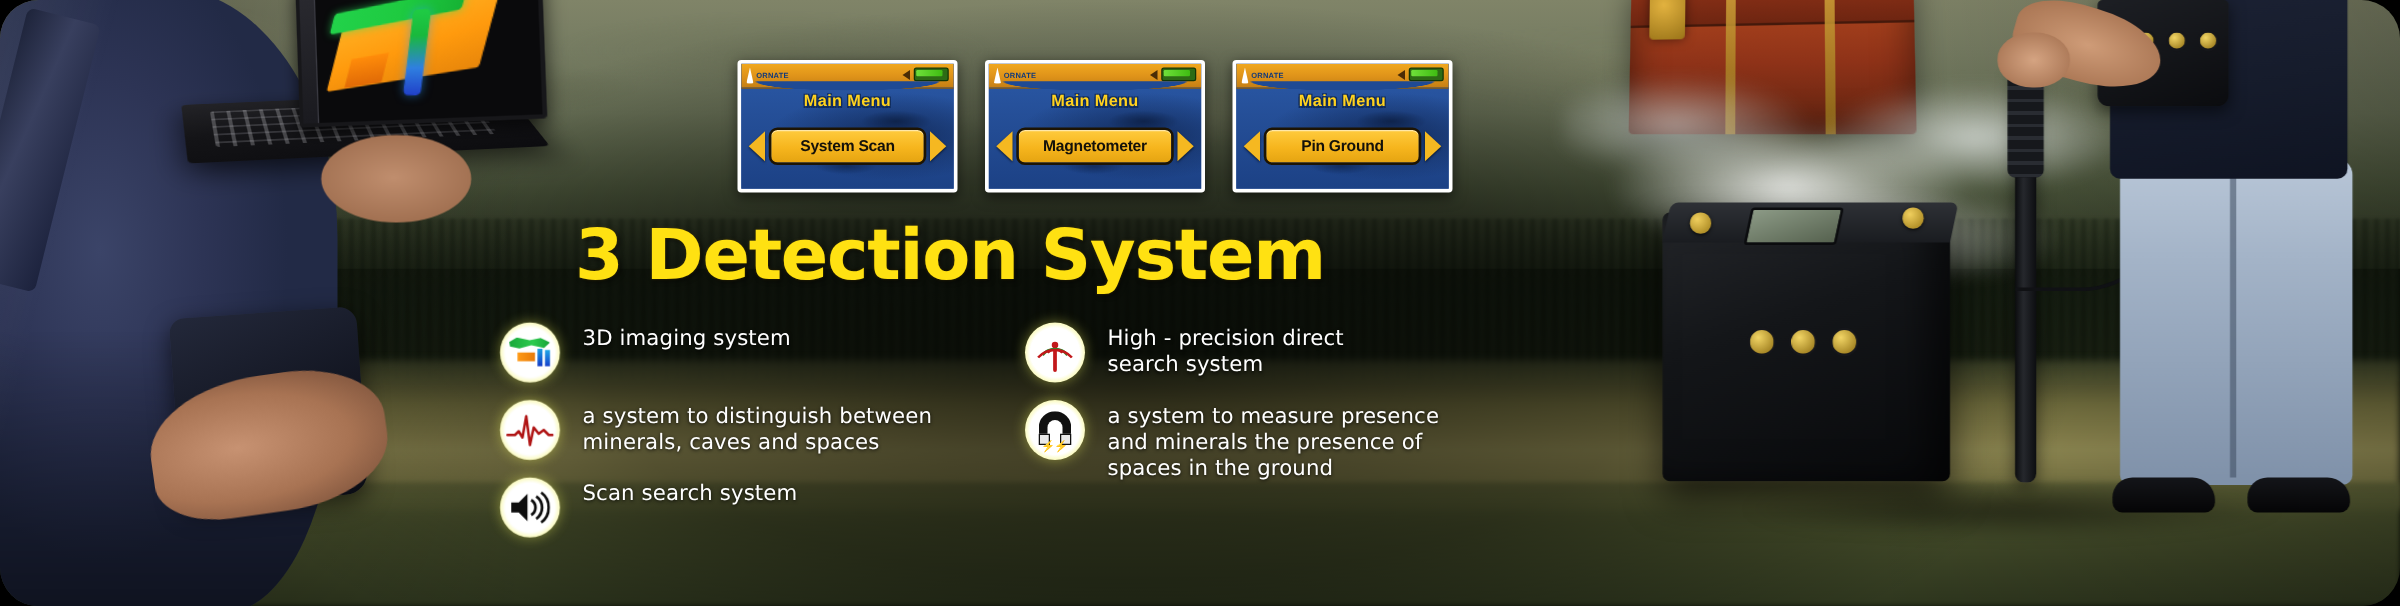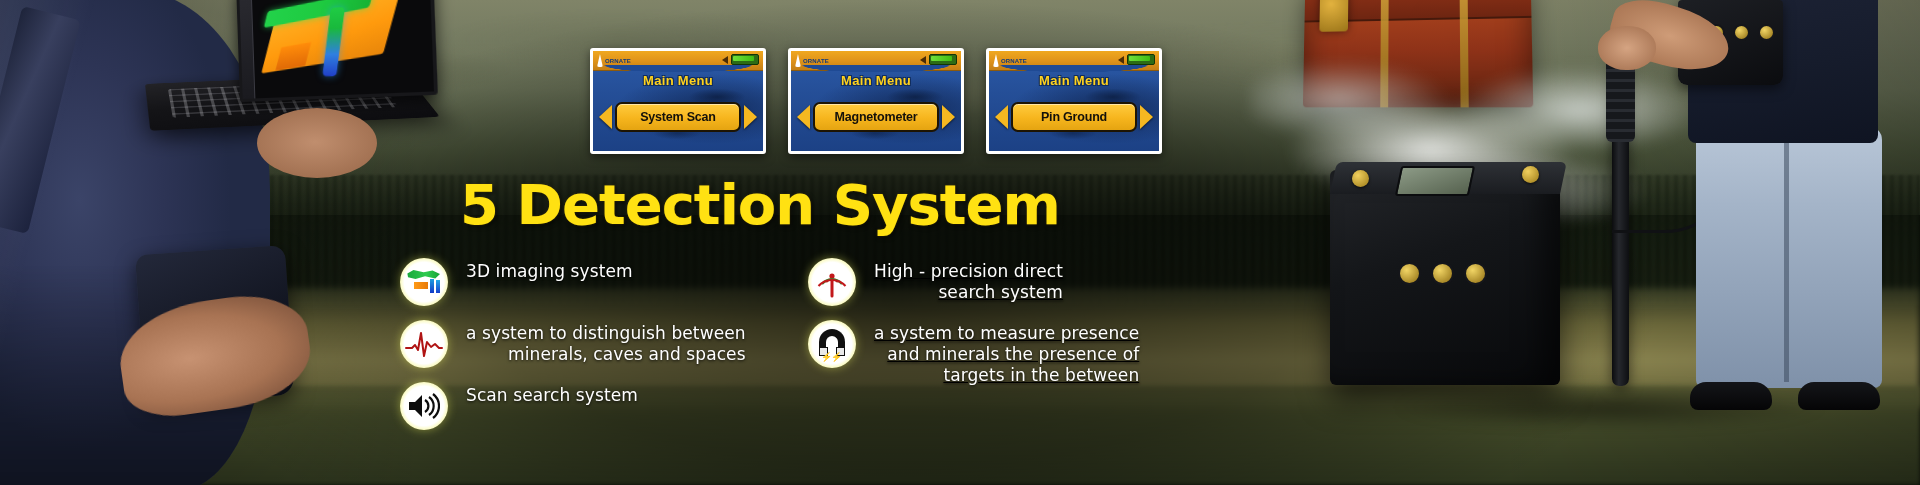--- a/index.html
+++ b/index.html
@@ -6,20 +6,21 @@
   html,body{margin:0;padding:0;background:#000;}
   body{
     font-family:"Liberation Sans", sans-serif;
     -webkit-font-smoothing:antialiased;
   }
   #banner{
     position:relative;
     width:1920px;height:485px;
     overflow:hidden;
     background:#0c1008;
+    border-radius:31px;
   }
 
   
   .bg-layer{position:absolute;inset:0;}
 
   
   .bg-sky{
     position:absolute;left:0;top:0;width:1920px;height:215px;
     background:
       linear-gradient(180deg,
@@ -430,23 +431,23 @@
     color:#ffe112;
     letter-spacing:-1px;
     text-shadow:
       0 0 2px rgba(120,90,0,.5),
       2px 2px 4px rgba(0,0,0,.55);
     font-family:"DejaVu Sans", sans-serif;
   }
 
   
   .features{position:absolute;left:400px;top:258px;width:920px;}
-  .feat-col{position:absolute;top:0;text-align:right;}
+  .feat-col{position:absolute;top:0;}
   .col-left{left:0;width:400px;}
-  .col-right{left:408px;width:420px;text-decoration:underline;}
+  .col-right{left:420px;width:420px;}
   .feat{display:flex;align-items:flex-start;margin-bottom:14px;}
   .feat-icon{
     flex:0 0 auto;width:48px;height:48px;border-radius:50%;
     background:radial-gradient(circle at 50% 50%, #ffffff 0 58%, #fbfbc2 70%, #e8e84a 100%);
     box-shadow:0 0 10px rgba(230,235,90,.45);
     position:relative;overflow:hidden;
     margin-right:18px;
   }
   .feat-text{
     color:#ffffff;
@@ -646,21 +647,21 @@
       <div class="panel-title">Main Menu</div>
       <div class="panel-selector">
         <div class="arrow-l"></div>
         <div class="panel-btn">Pin Ground</div>
         <div class="arrow-r"></div>
       </div>
     </div>
 
   </div>
 
-  <div class="headline">5 Detection System</div>
+  <div class="headline">3 Detection System</div>
 
   <div class="features">
 
     <div class="feat-col col-left">
 
       <div class="feat">
         <div class="feat-icon">
           <div class="ico-3d">
             <div class="t-green"></div>
             <div class="t-orange"></div>
@@ -725,21 +726,21 @@
             <div class="mu"></div>
             <div class="pl"></div>
             <div class="pr"></div>
             <div class="bl">⚡</div>
             <div class="br">⚡</div>
           </div>
         </div>
         <div class="feat-text">
           <span class="ln">a system to measure presence</span>
           <span class="ln">and minerals the presence of</span>
-          <span class="ln">targets in the between</span>
+          <span class="ln">spaces in the ground</span>
         </div>
       </div>
 
     </div>
 
   </div>
 
 </div>
 
 </body></html>

